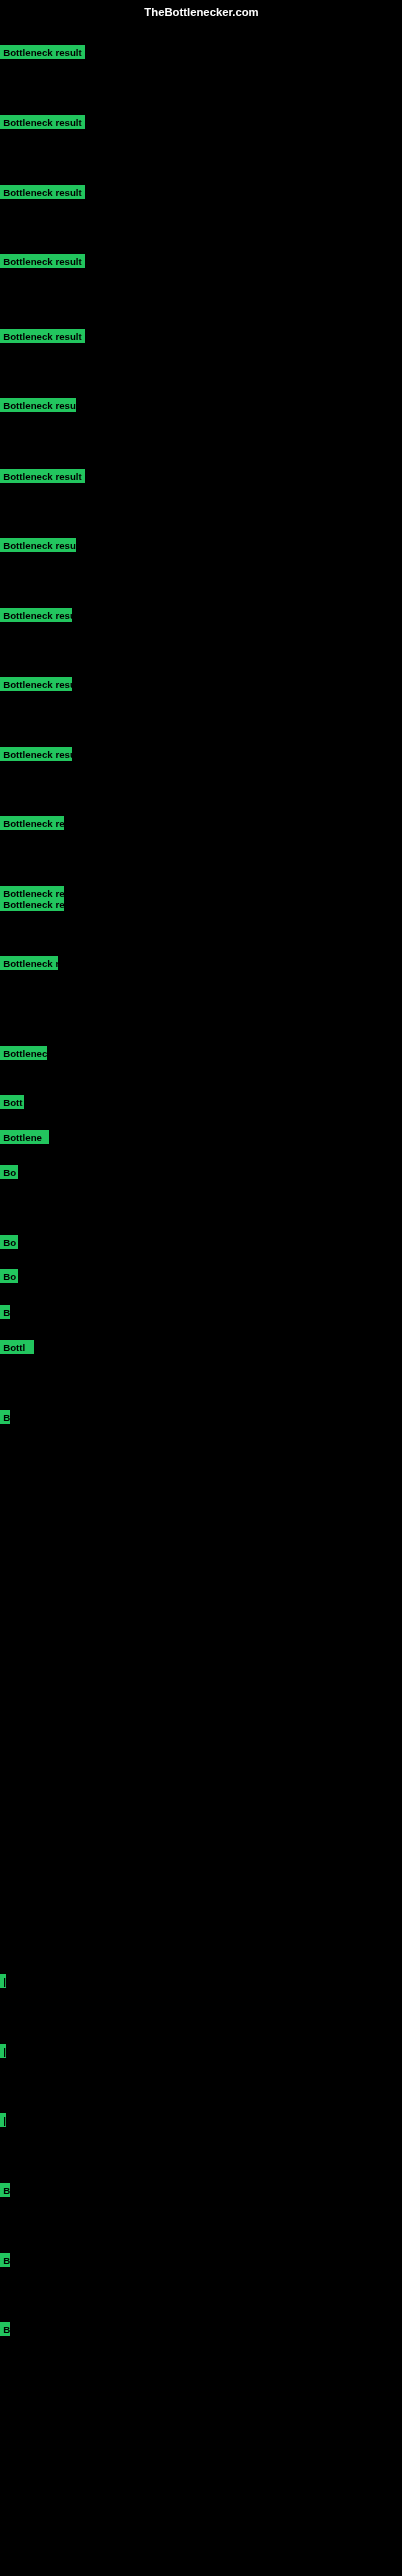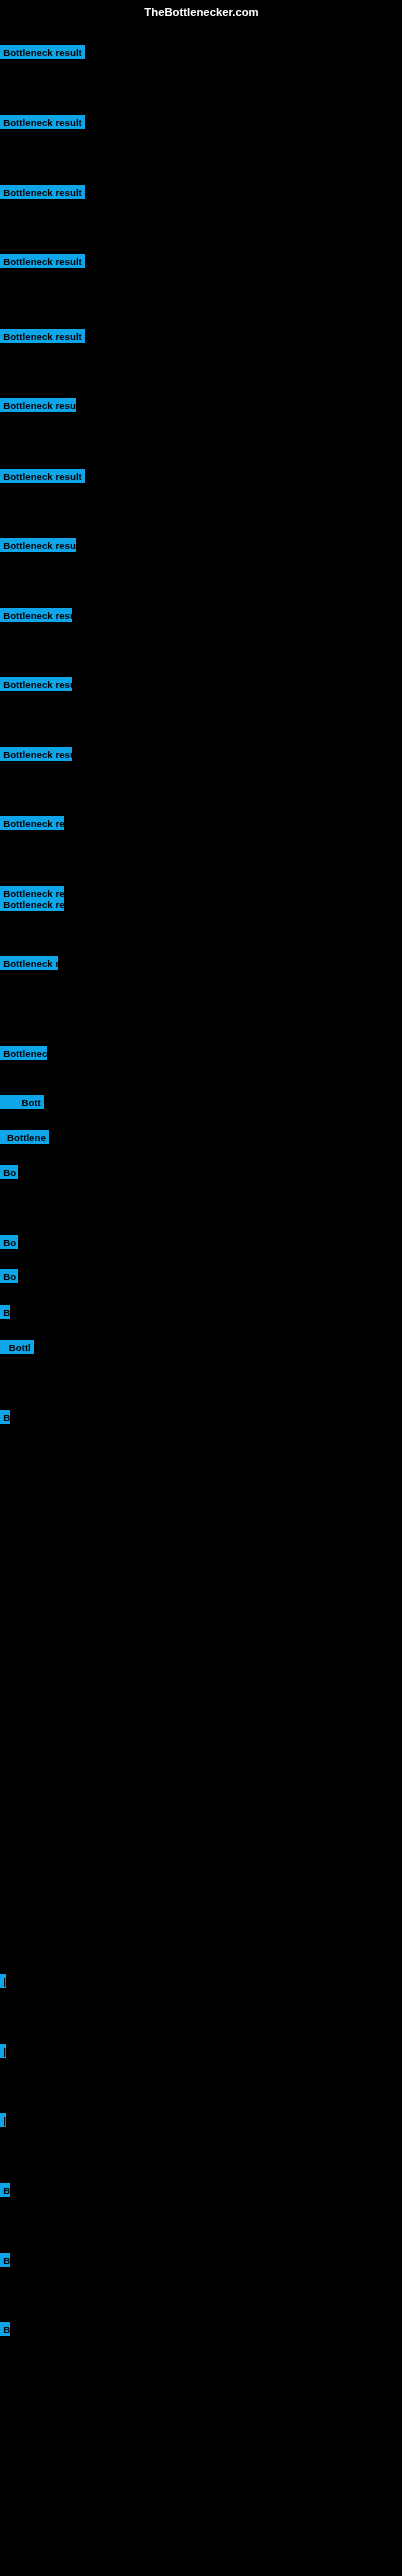--- a/index.html
+++ b/index.html
@@ -23,28 +23,27 @@
       left: 50%;
       transform: translateX(-50%);
       color: #ffffff;
       font-size: 11.3px;
       white-space: nowrap;
     }
 
     .bottleneck-badge {
       position: absolute;
       left: 0;
-      background-color: #0ea5e9;
+      background-color: #22c55e;
       color: #000000;
       font-size: 9.7px;
       font-weight: bold;
       padding: 1.6px 3.2px;
       white-space: nowrap;
       overflow: hidden;
-      text-align: right;
     }
   </style>
 </head>
 <body>
 
 <span class="site-title">TheBottlenecker.com</span>
 
 <div class="bottleneck-badge" style="top: 45px; width: 85px;">Bottleneck result</div>
 <div class="bottleneck-badge" style="top: 115px; width: 85px;">Bottleneck result</div>
 <div class="bottleneck-badge" style="top: 185px; width: 85px;">Bottleneck result</div>
@@ -54,21 +53,21 @@
 <div class="bottleneck-badge" style="top: 469px; width: 85px;">Bottleneck result</div>
 <div class="bottleneck-badge" style="top: 538px; width: 76px;">Bottleneck resu</div>
 <div class="bottleneck-badge" style="top: 608px; width: 72px;">Bottleneck resu</div>
 <div class="bottleneck-badge" style="top: 677px; width: 72px;">Bottleneck resu</div>
 <div class="bottleneck-badge" style="top: 747px; width: 72px;">Bottleneck resu</div>
 <div class="bottleneck-badge" style="top: 816px; width: 64px;">Bottleneck res</div>
 <div class="bottleneck-badge" style="top: 886px; width: 64px;">Bottleneck res</div>
 <div class="bottleneck-badge" style="top: 897px; width: 64px;">Bottleneck res</div>
 <div class="bottleneck-badge" style="top: 956px; width: 58px;">Bottleneck re</div>
 <div class="bottleneck-badge" style="top: 1026px; width: 47px; margin-top: 20px;">Bottlenec</div>
-<div class="bottleneck-badge" style="top: 1095px; width: 44px;">Bott</div>
+<div class="bottleneck-badge" style="top: 1095px; width: 24px;">Bott</div>
 <div class="bottleneck-badge" style="top: 1130px; width: 49px;">Bottlene</div>
 <div class="bottleneck-badge" style="top: 1165px; width: 17.7px;">Bo</div>
 <div class="bottleneck-badge" style="top: 1235px; width: 17.7px;">Bo</div>
 <div class="bottleneck-badge" style="top: 1269px; width: 17.7px;">Bo</div>
 <div class="bottleneck-badge" style="top: 1305px; width: 9.7px;">B</div>
 <div class="bottleneck-badge" style="top: 1340px; width: 34px;">Bottl</div>
 <div class="bottleneck-badge" style="top: 1410px; width: 9.7px;">B</div>
 <div class="bottleneck-badge" style="top: 1974px; width: 4.8px;">|</div>
 <div class="bottleneck-badge" style="top: 2044px; width: 4.8px;">|</div>
 <div class="bottleneck-badge" style="top: 2113px; width: 4.8px;">|</div>

